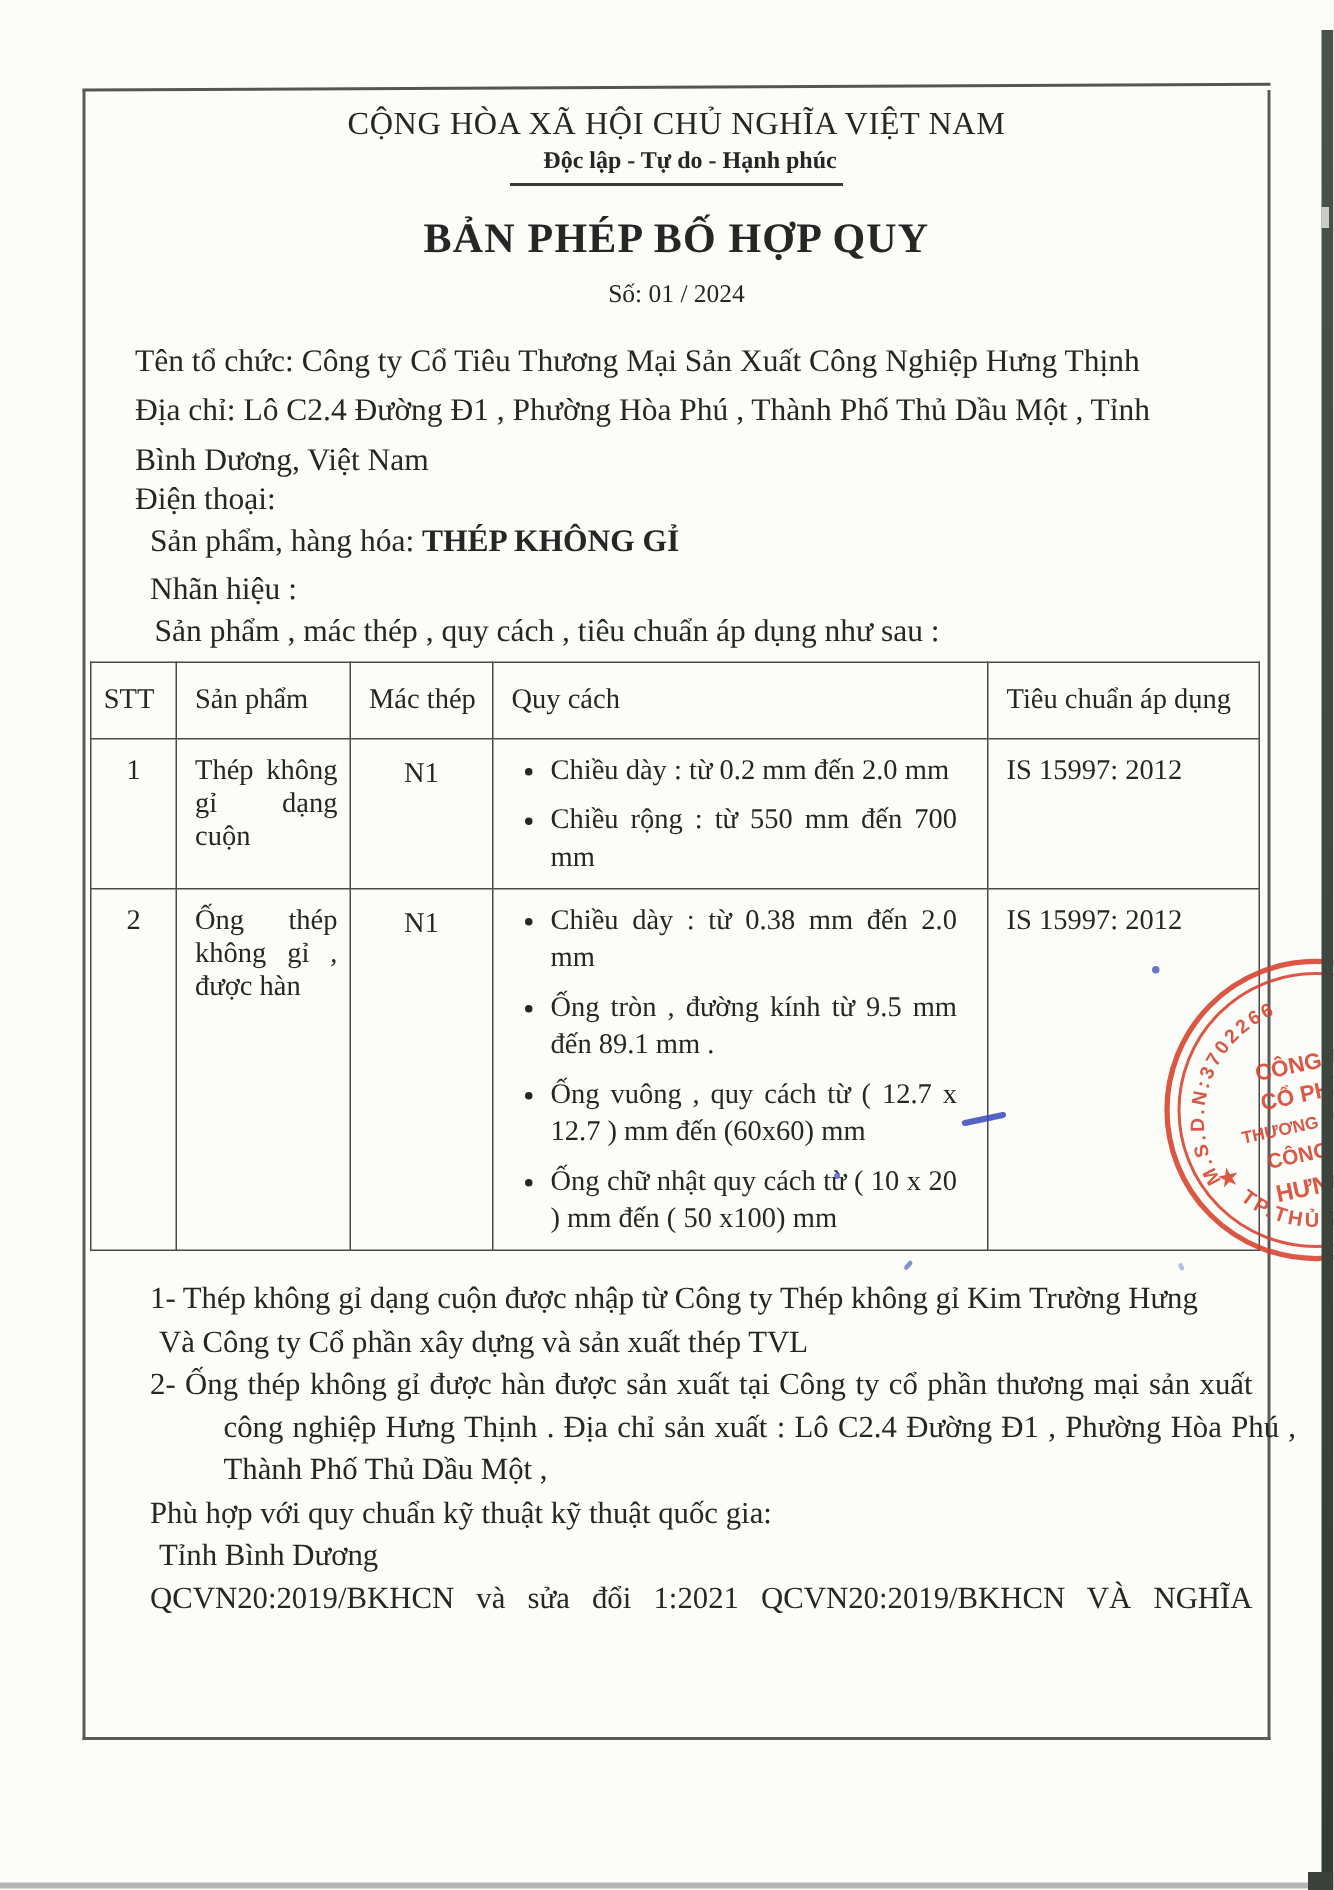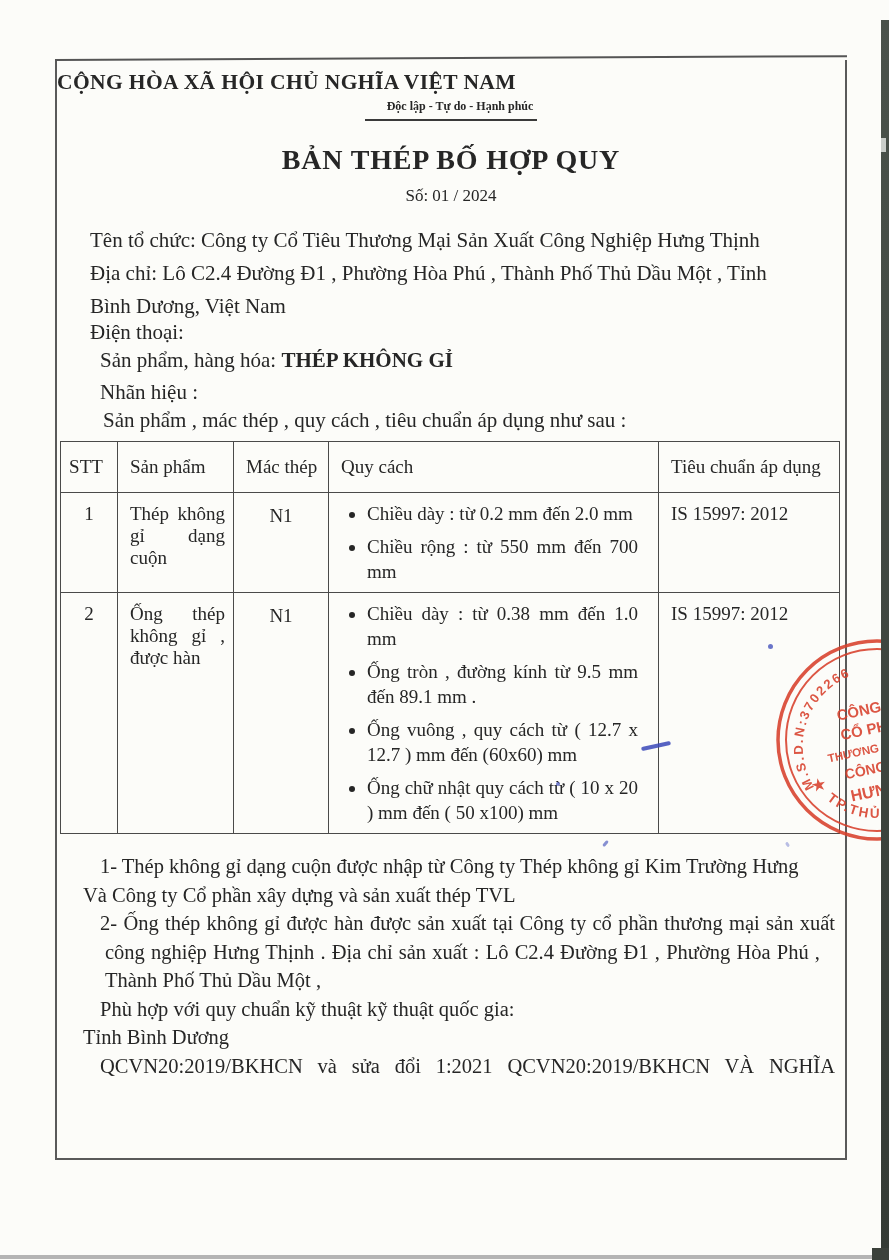--- a/index.html
+++ b/index.html
@@ -14,24 +14,24 @@
   .edge-notch { position:absolute; left:0; top:118px; width:5px; height:14px; background:#c9cdc9; }
   .edge-bottom { position:absolute; left:0; top:1255px; width:889px; height:4px; background:#b4b4b4; z-index:29; }
   .edge-corner { position:absolute; left:872px; top:1248px; width:17px; height:12px; background:#3b413b; z-index:31; }
 
   
   .border-box { position:absolute; left:55px; top:60px; width:788px; height:1098px;
     border:2px solid #5a5a5a; border-top:none; z-index:2; }
   .top-rule { position:absolute; left:-2px; top:-1px; width:792px; height:2px;
     background:#555; transform:rotate(-0.28deg); transform-origin:left center; }
 
-  .nat-title { position:absolute; top:10px; left:0; width:100%; text-align:left;
-    font-weight:bold; font-size:21.5px; letter-spacing:0.4px; }
+  .nat-title { position:absolute; top:10px; left:0; width:100%; text-align:center;
+    font-weight:normal; font-size:21.5px; letter-spacing:0.4px; }
   .motto { position:absolute; top:39px; left:0; width:100%; text-align:center;
-    font-weight:bold; font-size:12px; }
+    font-weight:bold; font-size:16px; }
   .motto-inner { display:inline-block; border-bottom:2px solid #3a3a3a; padding:0 4px 5px 22px; }
   .doc-title { position:absolute; top:84px; left:0; width:100%; text-align:center;
     font-weight:bold; font-size:28px; letter-spacing:0.8px; }
   .doc-number { position:absolute; top:126px; left:0; width:100%; text-align:center; font-size:17px; }
 
   .il { position:absolute; font-size:21px; white-space:nowrap; }
   .i-org    { top:168px; left:33px; }
   .i-addr   { top:201px; left:33px; }
   .i-addr2  { top:234px; left:33px; }
   .i-phone  { top:260px; left:33px; }
@@ -49,22 +49,22 @@
   td.sp  { padding:10px 8px 0 12px; text-align:justify; }
   td.mt  { text-align:center; padding-top:12px; }
   td.qc  { padding:8px 20px 0 14px; }
   ul.qcl { margin:0; padding-left:24px; list-style:disc; }
   ul.qcl li { margin-bottom:8px; line-height:25px; text-align:justify; }
   td.tc  { padding:10px 6px 0 12px; }
 
   .notes { position:absolute; left:0; top:792px; width:784px; font-size:20.5px; line-height:28.5px; }
   .nl { white-space:normal; }
   .ind-a { margin-left:43px; }
-  .ind-b { margin-left:26px; }
-  .ind-c { margin-left:48px; }
+  .ind-b { margin-left:49px; }
+  .ind-c { margin-left:92px; }
   .ind-d { margin-left:5px;  }
   .spread { text-align:justify; text-align-last:justify; }
   .ind-a.spread { width:735px; }
   .ind-c.spread { width:715px; }
   .ind-d.spread { width:775px; }
 
   
   .stamp { position:absolute; left:740px; top:625px; z-index:10; opacity:0.88; }
   .stamp text { fill:#d8402c; font-family:"Liberation Sans", sans-serif; font-weight:bold; }
 
@@ -81,21 +81,21 @@
 
 <div class="page">
 
   <div class="border-box">
     <div class="top-rule"></div>
 
     <div class="nat-title">CỘNG HÒA XÃ HỘI CHỦ NGHĨA VIỆT NAM</div>
     <div class="motto">
       <span class="motto-inner">Độc lập - Tự do - Hạnh phúc</span>
     </div>
-    <div class="doc-title">BẢN THÉP BỐ HỢP QUY</div>
+    <div class="doc-title">BẢN PHÉP BỐ HỢP QUY</div>
     <div class="doc-number">Số: 01 / 2024</div>
 
     <div class="il i-org">Tên tổ chức: Công ty Cổ Tiêu Thương Mại Sản Xuất Công Nghiệp Hưng Thịnh</div>
     <div class="il i-addr">Địa chỉ: Lô C2.4 Đường Đ1 , Phường Hòa Phú , Thành Phố Thủ Dầu Một , Tỉnh</div>
     <div class="il i-addr2">Bình Dương, Việt Nam</div>
     <div class="il i-phone">Điện thoại:</div>
     <div class="il i-product"><span>Sản phẩm, hàng hóa: </span><b>THÉP KHÔNG GỈ</b></div>
     <div class="il i-brand">Nhãn hiệu :</div>
     <div class="il i-intro">Sản phẩm , mác thép , quy cách , tiêu chuẩn áp dụng như sau :</div>
 
@@ -128,21 +128,21 @@
               </ul>
             </td>
             <td class="tc">IS 15997: 2012</td>
           </tr>
           <tr class="r2">
             <td class="stt">2</td>
             <td class="sp">Ống thép không gỉ , được hàn</td>
             <td class="mt">N1</td>
             <td class="qc">
               <ul class="qcl">
-                <li>Chiều dày : từ 0.38 mm đến 1.0 mm</li>
+                <li>Chiều dày : từ 0.38 mm đến 2.0 mm</li>
                 <li>Ống tròn , đường kính từ 9.5 mm đến 89.1 mm .</li>
                 <li>Ống vuông , quy cách từ ( 12.7 x 12.7 ) mm đến (60x60) mm</li>
                 <li>Ống chữ nhật quy cách từ ( 10 x 20 ) mm đến ( 50 x100) mm</li>
               </ul>
             </td>
             <td class="tc">IS 15997: 2012</td>
           </tr>
         </tbody>
     </table>
 

